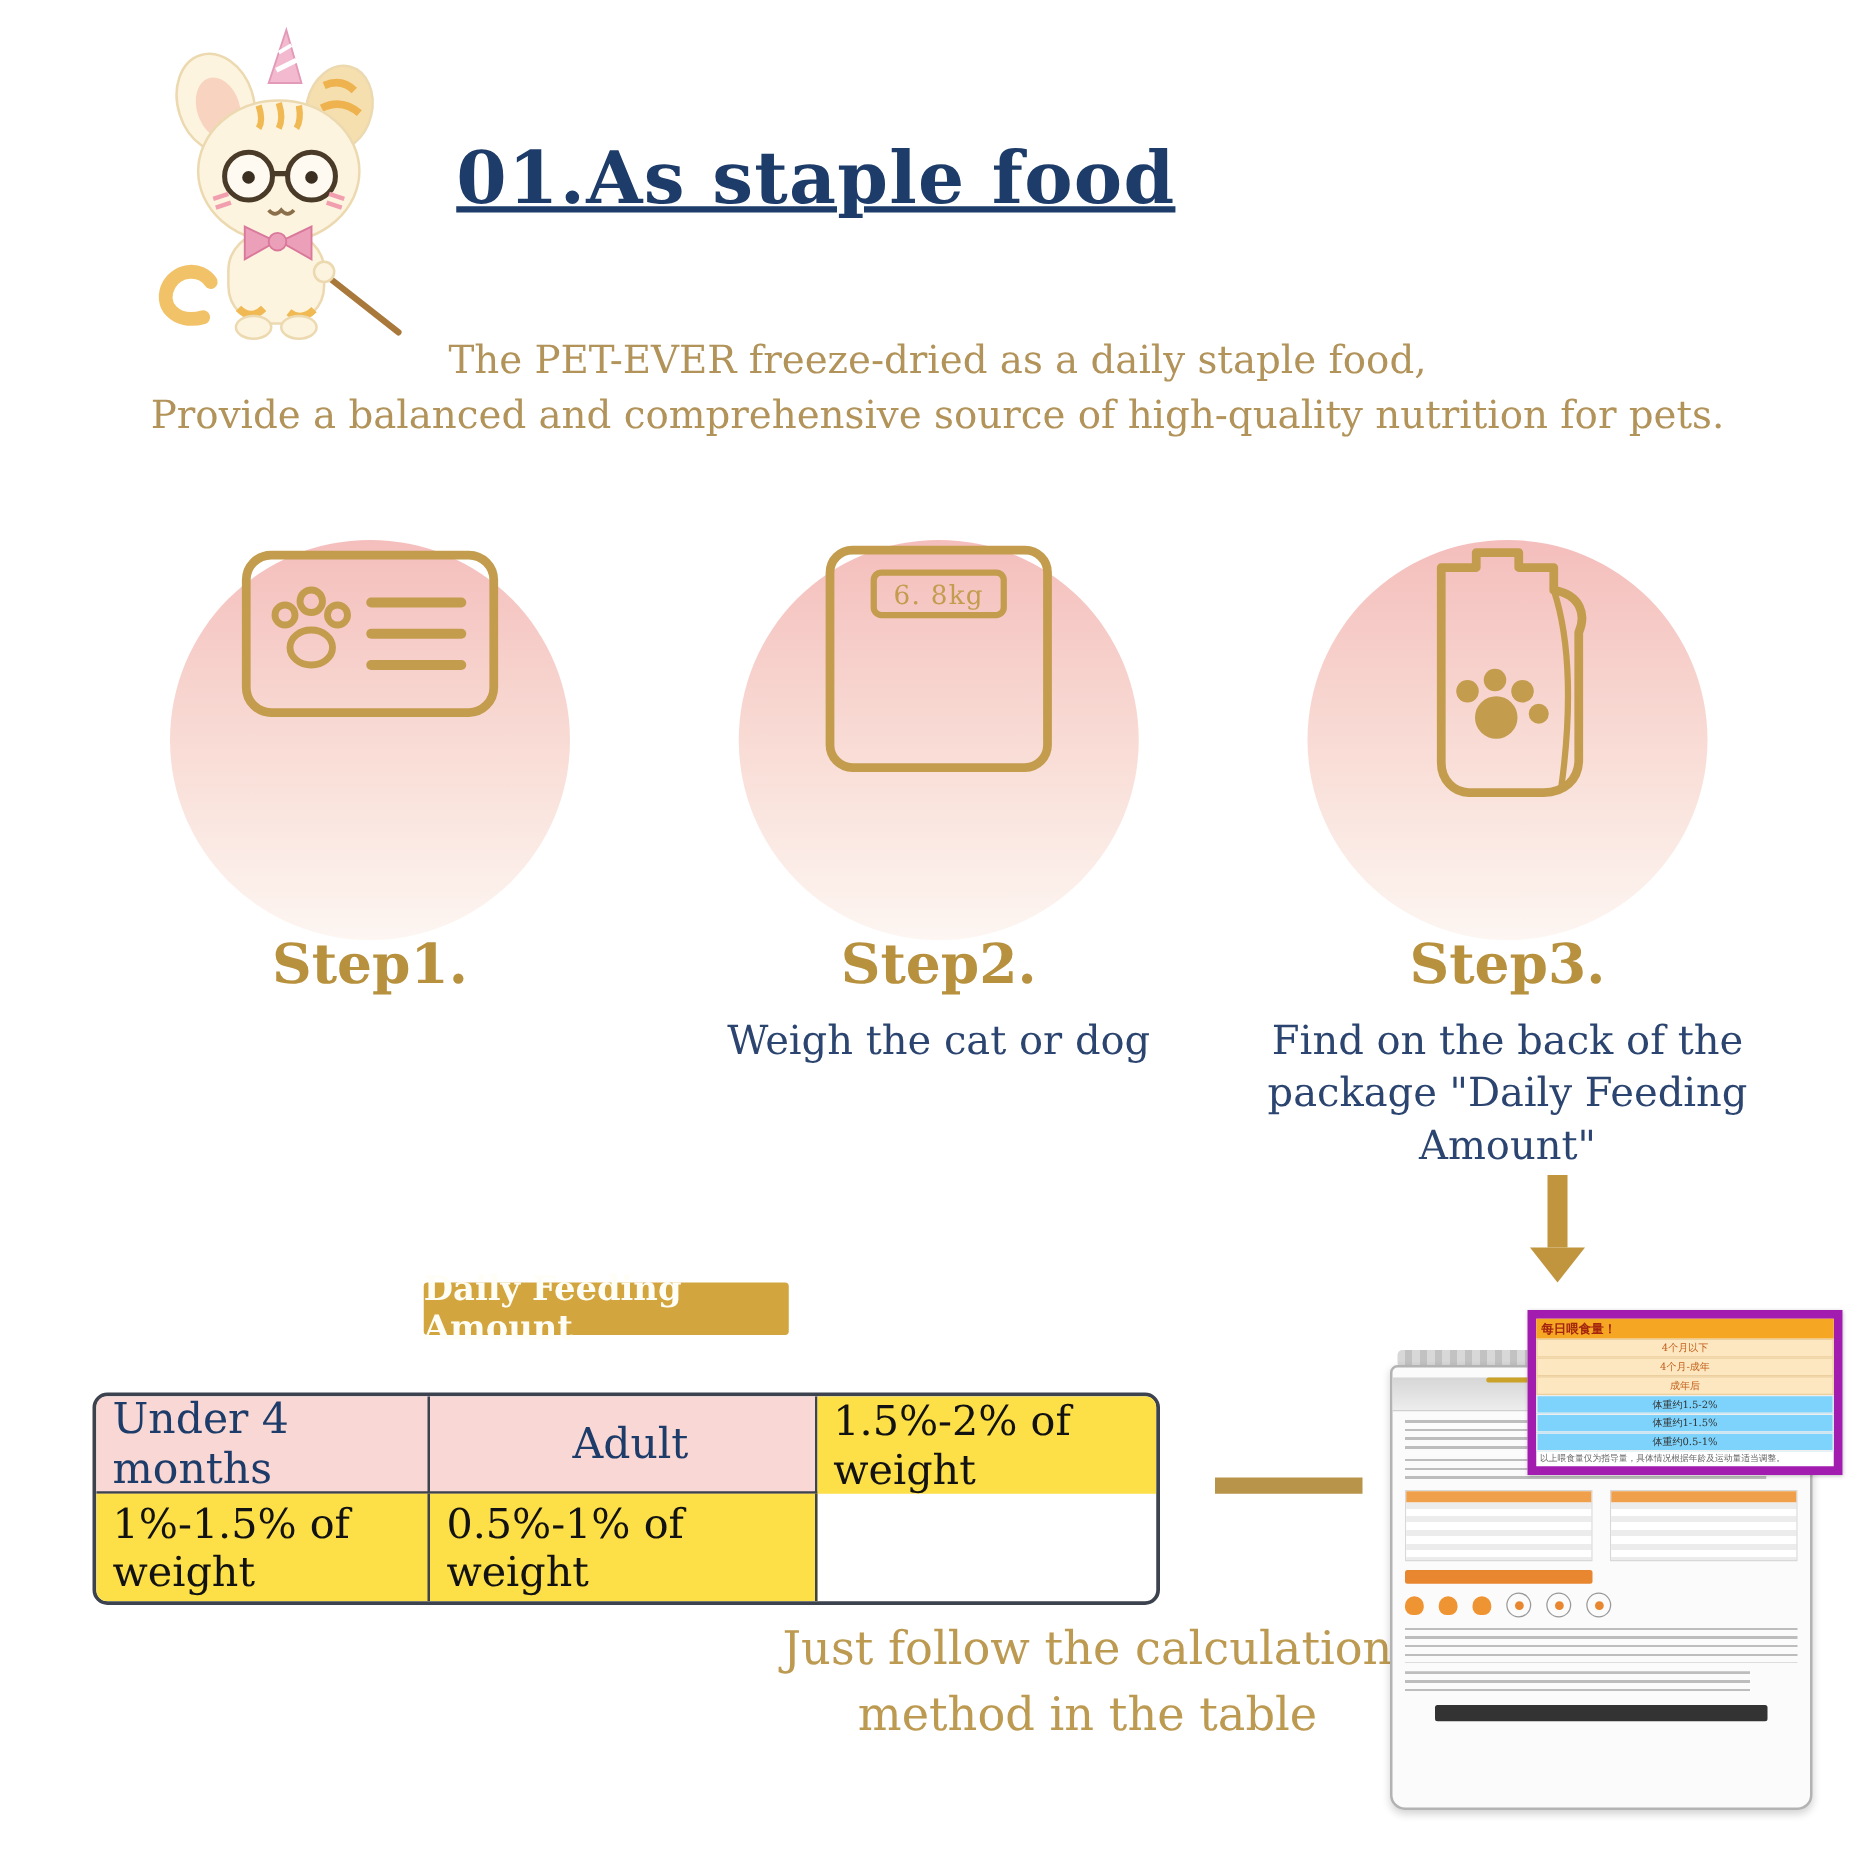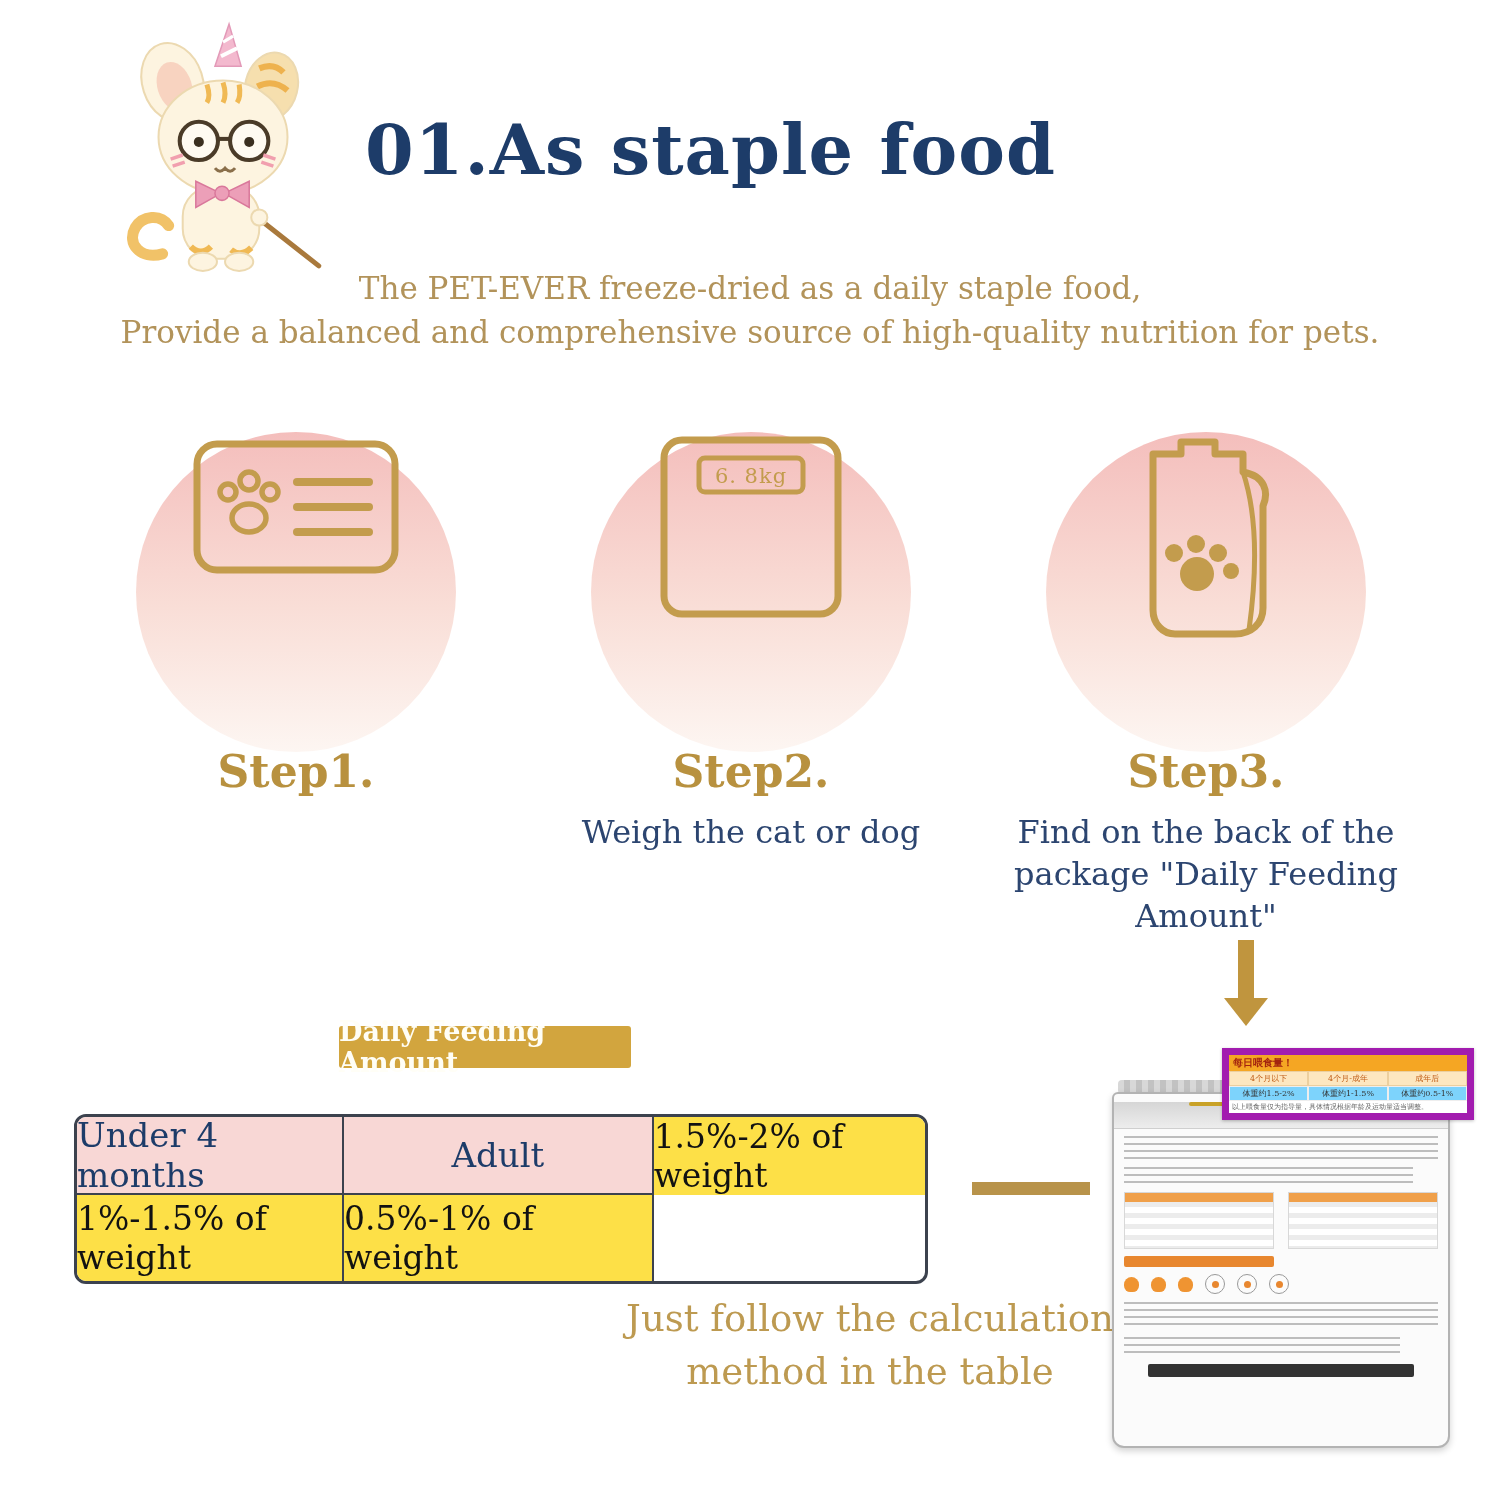--- a/index.html
+++ b/index.html
@@ -1,22 +1,22 @@
 <!DOCTYPE html>
 <html><head>
 <meta charset="utf-8">
 <style>
   html,body{margin:0;padding:0;background:#fff;}
   .canvas{position:relative;width:1500px;height:1500px;background:#ffffff;overflow:hidden;
           font-family:"DejaVu Serif","Liberation Serif",serif;}
 
   
   .mascot{position:absolute;left:110px;top:20px;width:222px;height:262px;}
-  .page-title{position:absolute;left:365px;top:108px;font-size:70px;font-weight:700;
-              color:#1d3c69;letter-spacing:1px;}
+  .page-title{position:absolute;left:365px;top:108px;font-size:58px;font-weight:700;
+              color:#1d3c69;letter-spacing:1px;text-decoration:underline;}
   .subtitle{position:absolute;left:80px;top:266px;width:1340px;text-align:center;
             font-size:31px;line-height:44px;color:#b2935a;}
 
   
   .step-circle{position:absolute;top:432px;width:320px;height:320px;border-radius:50%;
                background:linear-gradient(180deg,#f4bebc 0%,#f9ded7 55%,#fdf6f2 100%);
                display:flex;justify-content:center;}
   .c1{left:136px}.c2{left:591px}.c3{left:1046px}
   .icon-gold{stroke:#c39c4d;}
   .scale-text{fill:#c39c4d;font-family:"DejaVu Serif",serif;letter-spacing:1px;}
@@ -33,36 +33,36 @@
   .down-arrow .head{width:0;height:0;border-left:22px solid transparent;
                     border-right:22px solid transparent;border-top:28px solid #c0953e;}
 
   
   .badge{position:absolute;left:339px;top:1026px;width:292px;height:42px;background:#d2a53e;
          color:#fffef6;font-size:27px;font-weight:700;display:flex;align-items:center;
          justify-content:center;border-radius:3px;}
   .ftable{position:absolute;left:74px;top:1114px;width:848px;border:3px solid #3c424e;
           border-radius:12px;overflow:hidden;display:grid;
           grid-template-columns:31.5% 36.5% 32%;grid-template-rows:78px 86px;background:#fff;}
-  .fcell{display:flex;align-items:center;justify-content:center;border-right:2px solid #3c424e;}
+  .fcell{display:flex;align-items:center;justify-content:center;border-right:2px solid #3c424e;padding-left:13px;}
   .fcell:nth-child(3n){border-right:none;}
   .fhead{background:#f8d7d5;color:#1d3c69;font-size:34px;border-bottom:2px solid #3c424e;}
   .fval{background:#fde047;color:#121212;font-size:33px;}
 
   .connector{position:absolute;left:972px;top:1182px;width:118px;height:13px;background:#b8934a;}
 
   .footer-note{position:absolute;left:610px;top:1292px;width:520px;text-align:center;
                font-size:37px;line-height:53px;color:#bd9a51;}
 
   
   .package{position:absolute;left:1112px;top:1040px;width:352px;height:410px;}
   .popout{position:absolute;left:110px;top:8px;width:238px;background:#fff;border:7px solid #a21caf;
           z-index:3;box-shadow:0 1px 3px rgba(0,0,0,.25);}
   .popout-title{background:#f5a623;color:#a3240f;font-size:10px;font-weight:700;padding:1px 4px;}
-  .popout-grid{display:grid;grid-template-columns:1fr 1fr 1fr;text-align:center;}
+  .popout-grid{display:grid;grid-template-columns:1fr;text-align:center;}
   .pop-h{background:#fde7c0;color:#c2601a;font-size:8px;padding:1px 0;border:0.5px solid #eccf9e;}
   .pop-v{background:#7dd3fc;color:#333;font-size:8px;padding:1px 0;border:0.5px solid #eee;}
   .popout-note{font-size:7px;color:#666;padding:1px 3px;white-space:nowrap;overflow:hidden;}
 
   .pkg-crimp{position:absolute;left:6px;top:40px;width:326px;height:14px;border-radius:4px;
              background:repeating-linear-gradient(90deg,#d8d8d8 0 6px,#c2c2c2 6px 12px);}
   .pkg-body{position:absolute;left:0;top:52px;width:334px;height:352px;background:#fbfbfb;
             border:2px solid #b3b3b3;border-radius:6px 6px 12px 12px;overflow:hidden;
             box-shadow:0 3px 7px rgba(0,0,0,.18);}
   .pkg-band{height:26px;background:linear-gradient(#d6d6d6,#ededed);border-bottom:1px solid #cfcfcf;}

